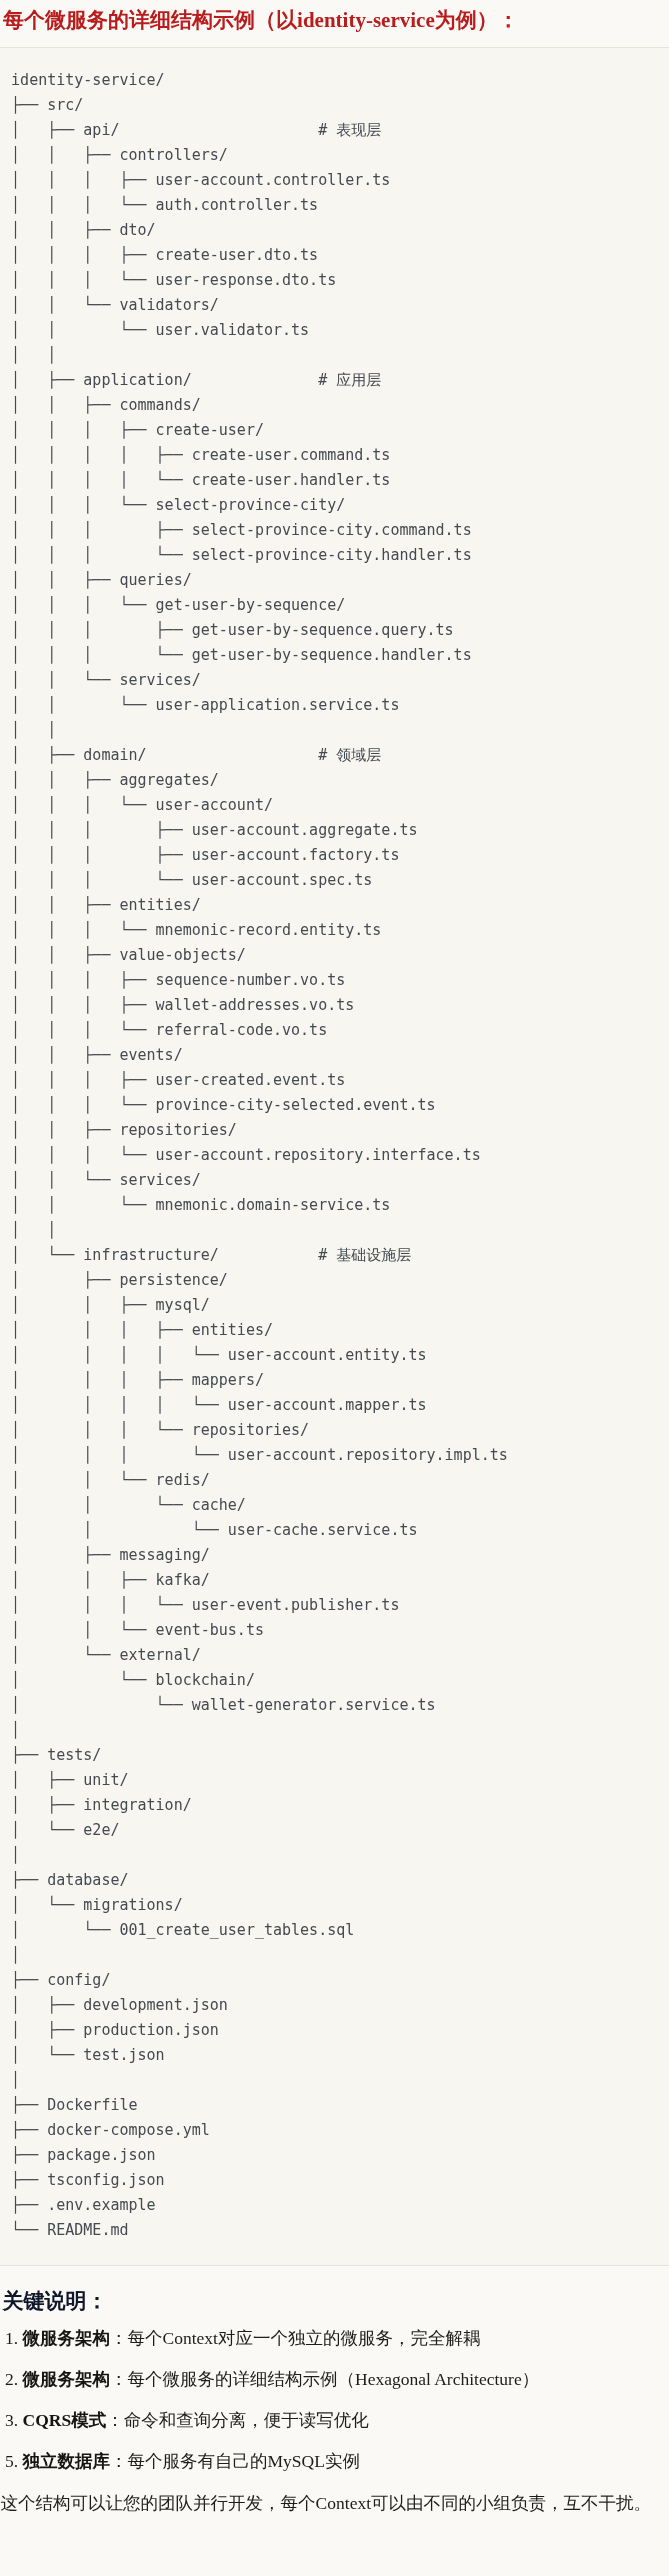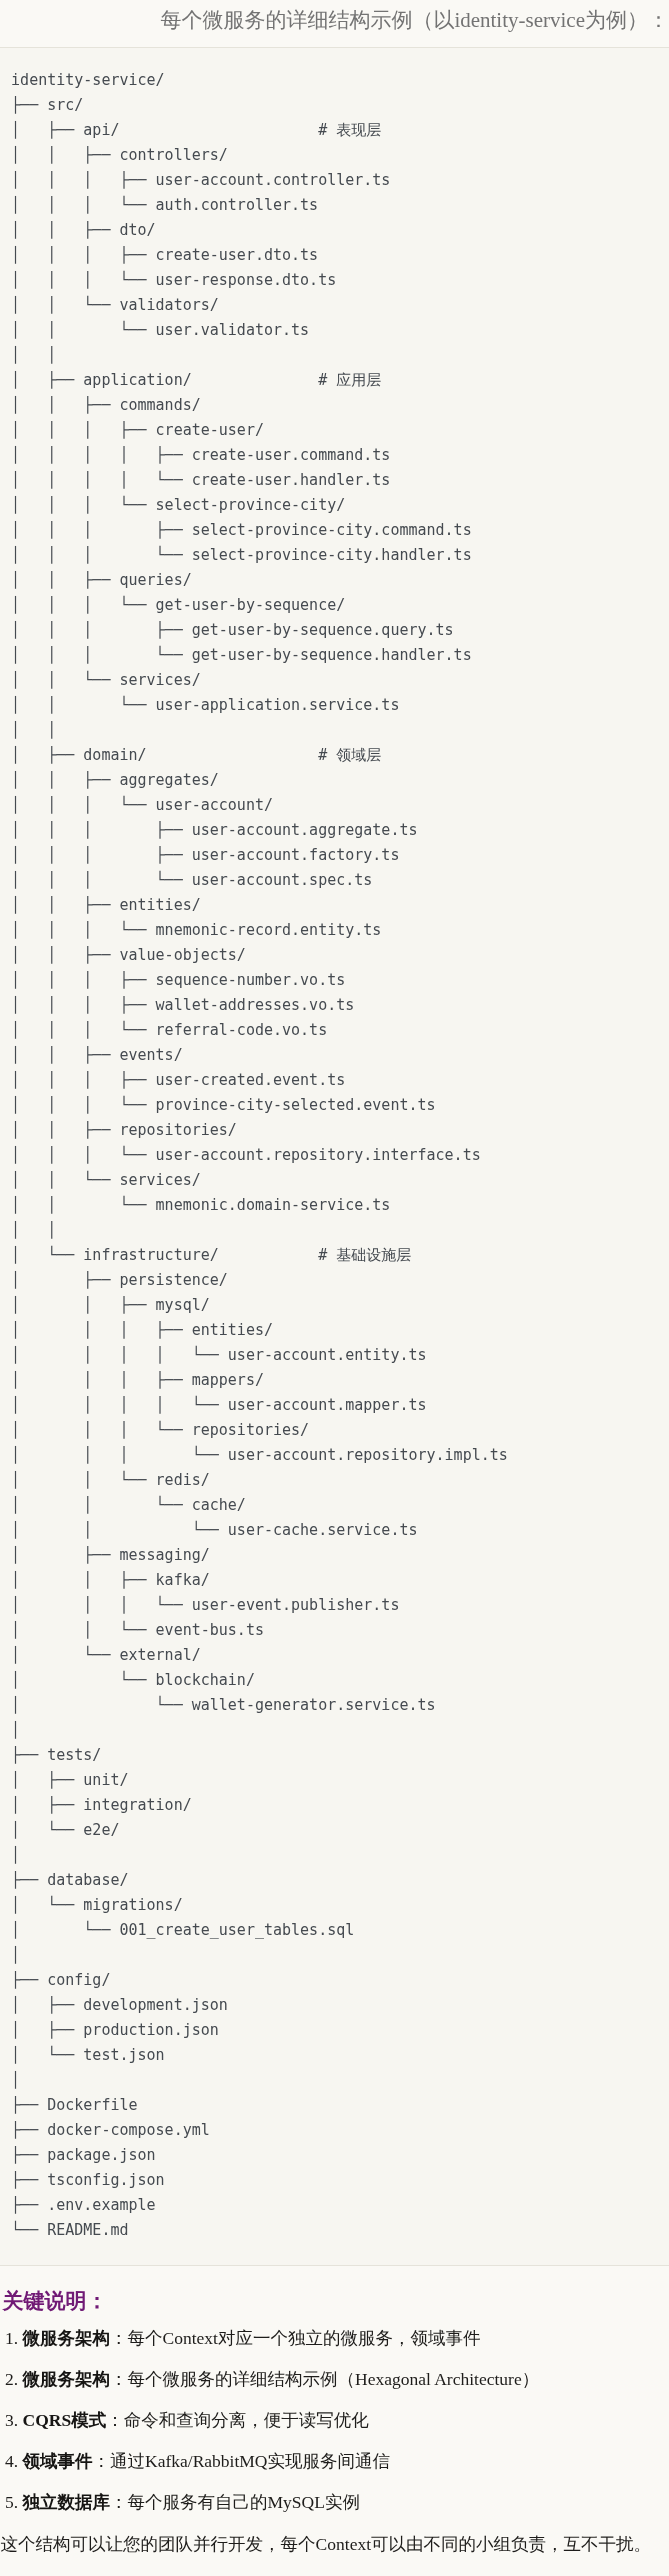--- a/index.html
+++ b/index.html
@@ -9,26 +9,25 @@
     height: 2576px;
     overflow: hidden;
     background: #faf9f5;
     color: #1e1d1b;
     font-family: "Liberation Serif", serif;
   }
   .page { padding-top: 5px; }
 
   .page-title {
     font-size: 21px;
-    font-weight: normal;
+    font-weight: bold;
     line-height: 30px;
     margin: 0 0 0 3.1px;
-    color: #737373;
+    color: #b91c1c;
     letter-spacing: 0;
-    text-align: right;
   }
 
   .code-block {
     margin-top: 12px;
     background: #f7f6f1;
     border-top: 0.6px solid #e5e3da;
     border-bottom: 0.6px solid #e5e3da;
     width: 100%;
   }
   .code-block pre {
@@ -39,21 +38,21 @@
     line-height: 25px;
     color: #454a50;
     white-space: pre;
   }
 
   .notes-title {
     font-size: 21px;
     font-weight: bold;
     line-height: 29px;
     margin: 21px 0 0 2.5px;
-    color: #701a75;
+    color: #0f172a;
   }
 
   .notes-list { margin-top: 10px; }
   .note-item {
     font-size: 17.5px;
     line-height: 24px;
     margin: 0 0 17px 5px;
     color: #1e1d1b;
   }
   .note-num { margin-right: 4.4px; }
@@ -160,27 +159,26 @@
 ├── package.json
 ├── tsconfig.json
 ├── .env.example
 └── README.md</pre>
   </div>
 
   <div class="notes-title">关键说明：</div>
 
   <div class="notes-list">
 
-      <div class="note-item"><span class="note-num">1.</span><span class="note-label">微服务架构</span><span class="note-text">：每个Context对应一个独立的微服务，领域事件</span></div>
+      <div class="note-item"><span class="note-num">1.</span><span class="note-label">微服务架构</span><span class="note-text">：每个Context对应一个独立的微服务，完全解耦</span></div>
 
       <div class="note-item"><span class="note-num">2.</span><span class="note-label">微服务架构</span><span class="note-text">：每个微服务的详细结构示例（Hexagonal Architecture）</span></div>
 
       <div class="note-item"><span class="note-num">3.</span><span class="note-label">CQRS模式</span><span class="note-text">：命令和查询分离，便于读写优化</span></div>
 
-      <div class="note-item"><span class="note-num">4.</span><span class="note-label">领域事件</span><span class="note-text">：通过Kafka/RabbitMQ实现服务间通信</span></div>
 
       <div class="note-item"><span class="note-num">5.</span><span class="note-label">独立数据库</span><span class="note-text">：每个服务有自己的MySQL实例</span></div>
 
     </div>
 
   <div class="closing">这个结构可以让您的团队并行开发，每个Context可以由不同的小组负责，互不干扰。</div>
 
 </div>
 
 

